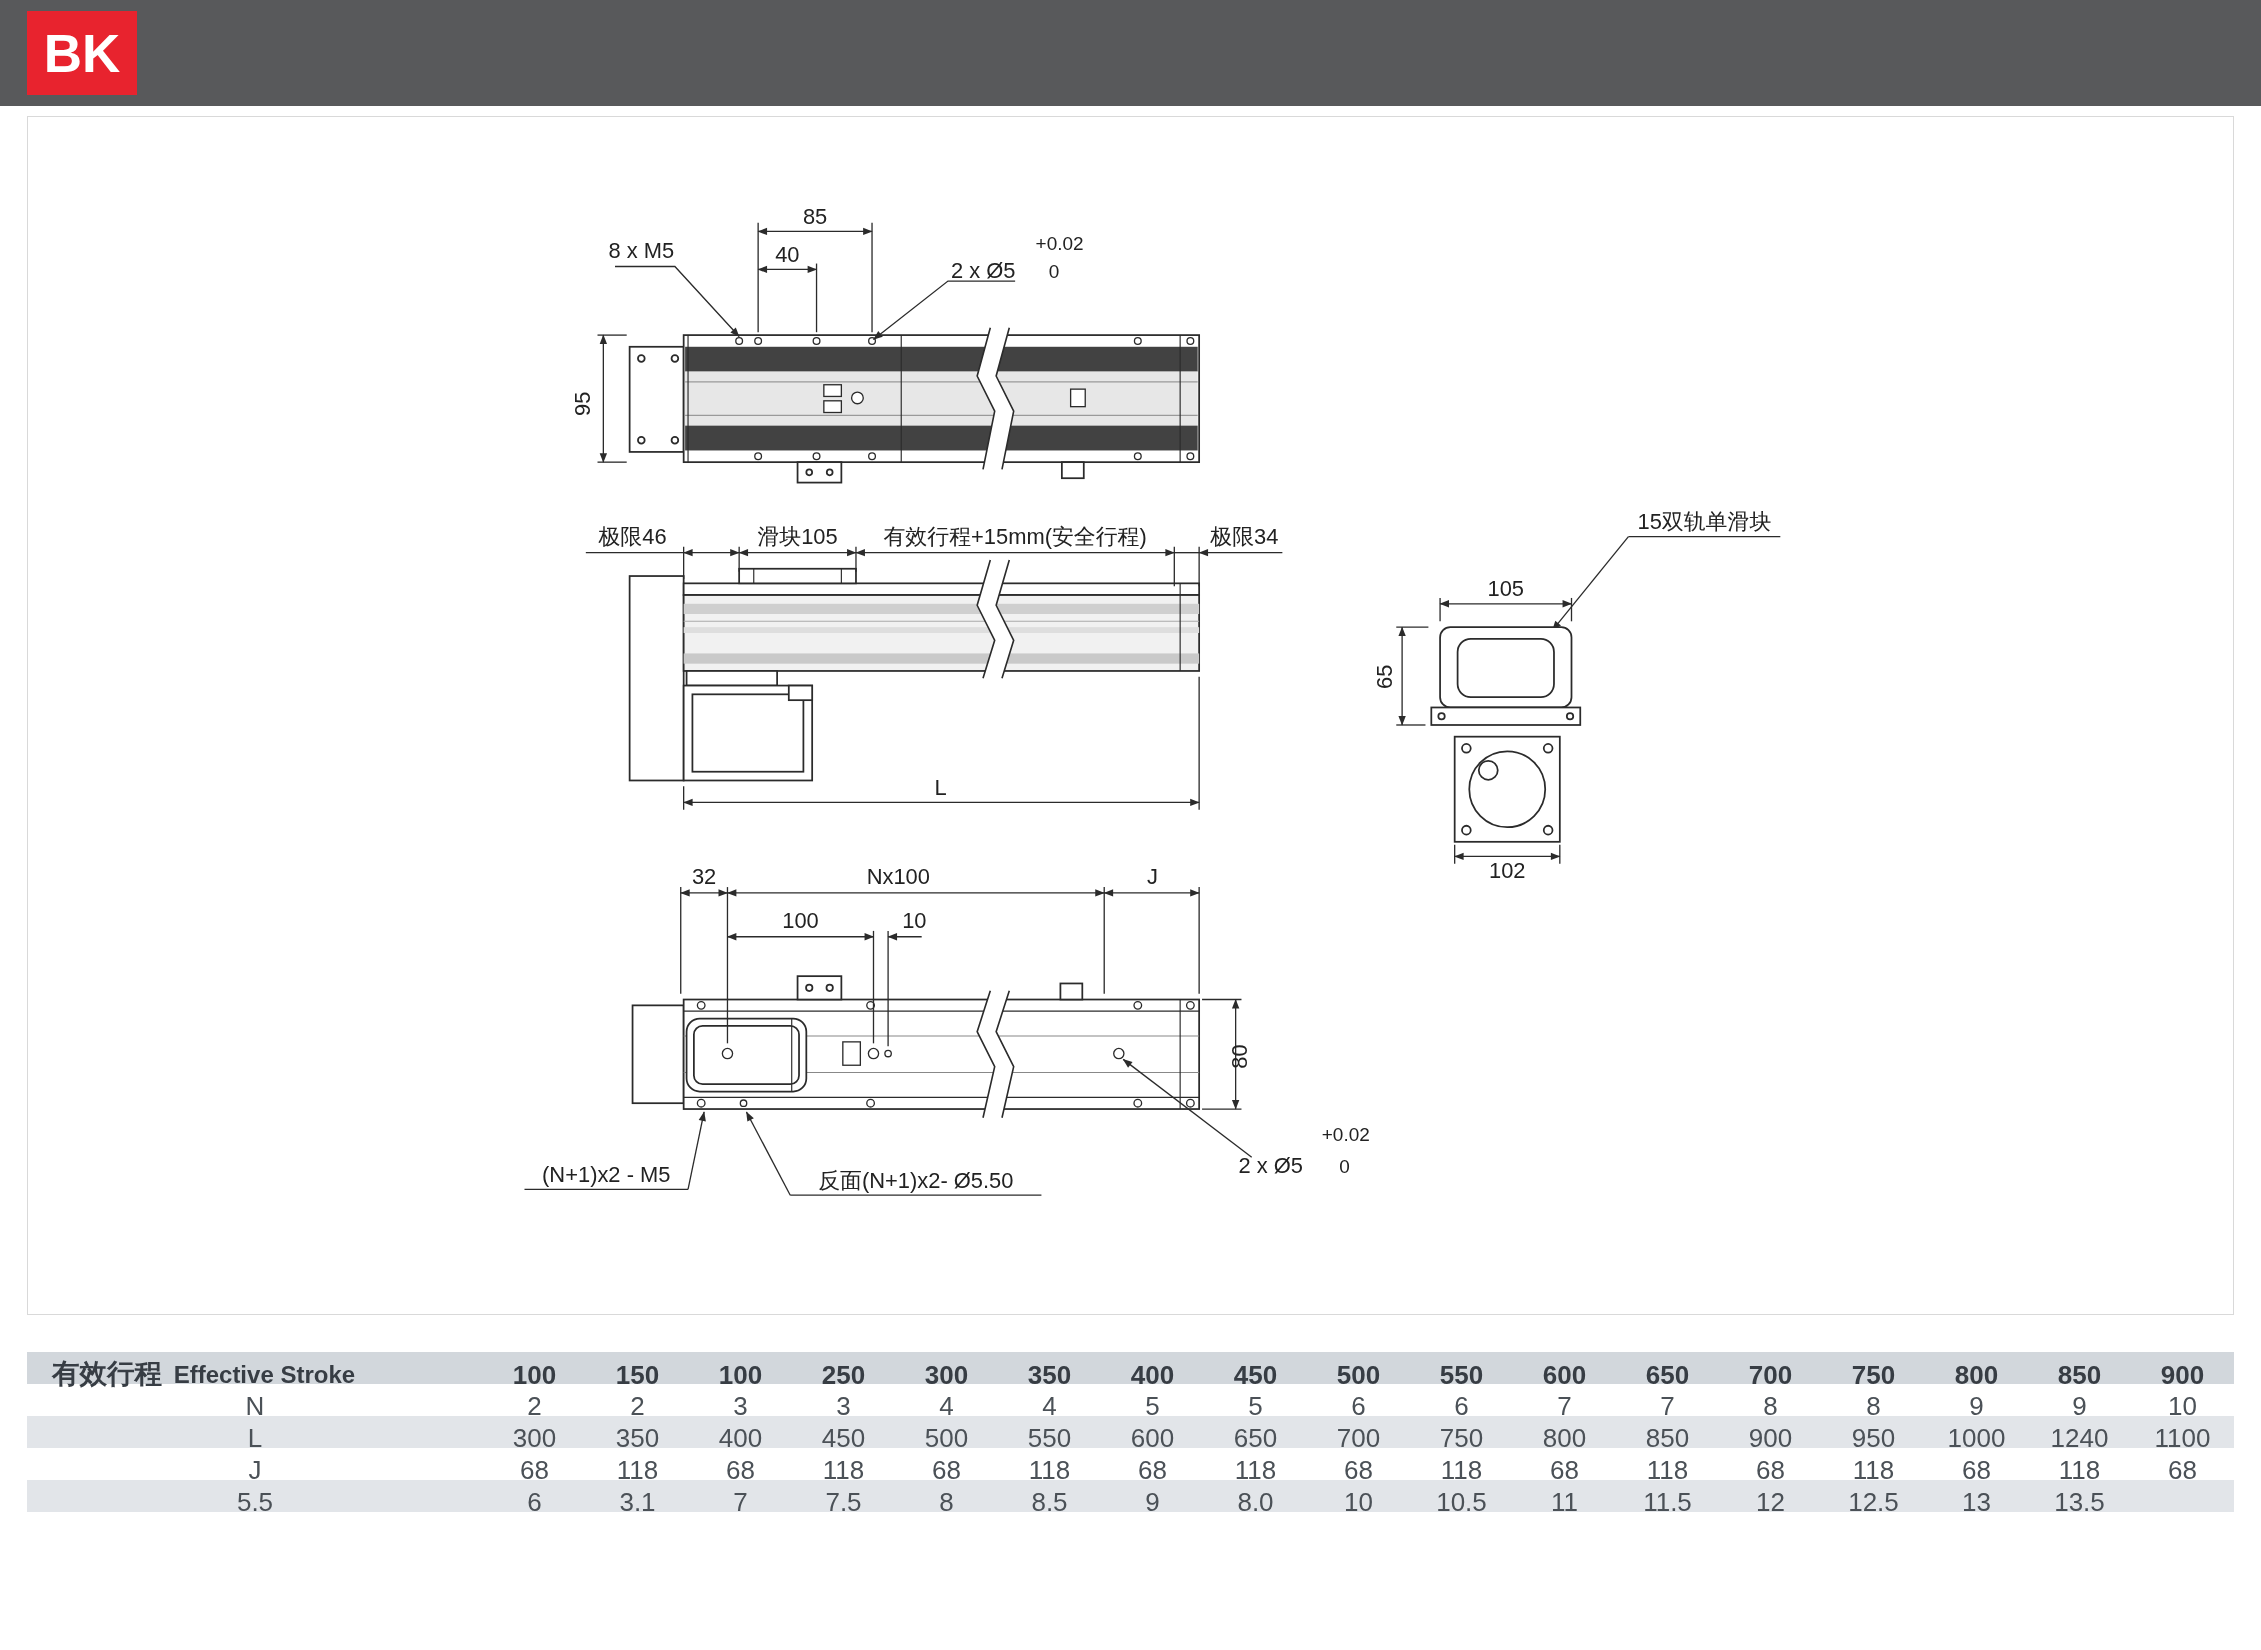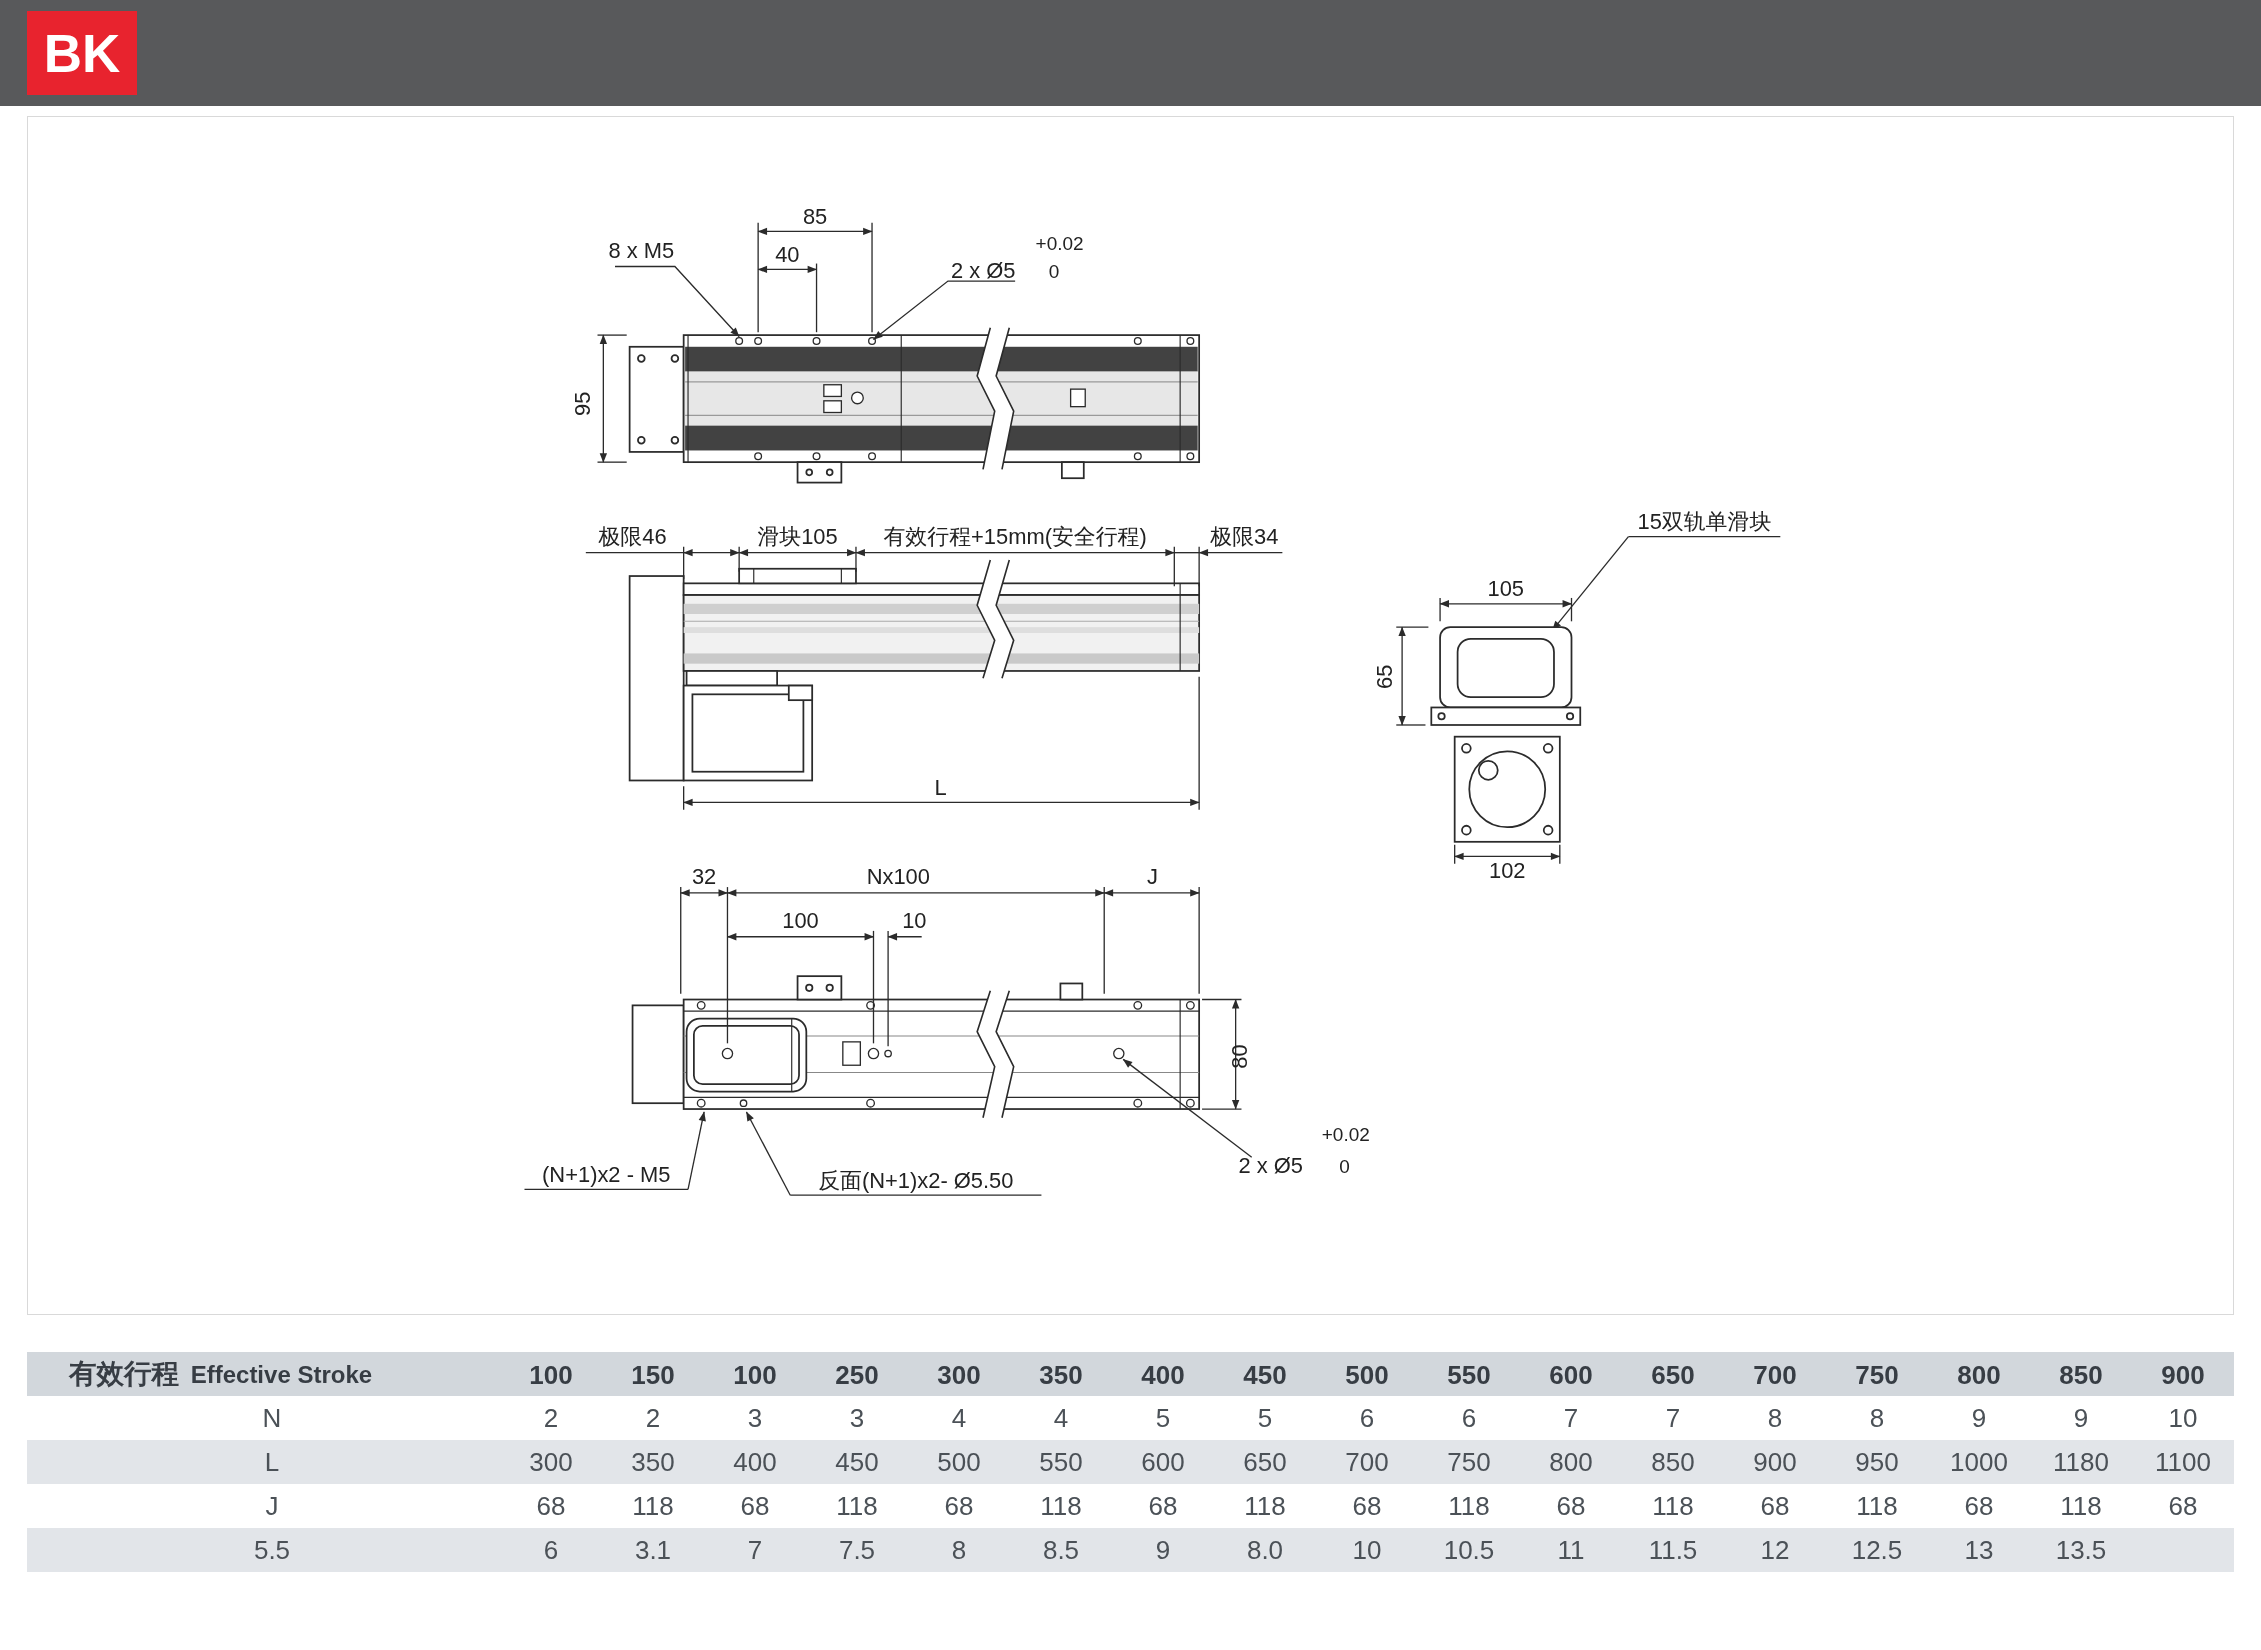--- a/index.html
+++ b/index.html
@@ -17,21 +17,21 @@
     display:flex; align-items:center; justify-content:center;
   }
   .title { color:#fff; font-size:45px; font-weight:400; margin-left:32px; letter-spacing:0.8px; white-space:nowrap; }
   
   .panel { margin:10px 27px 0 27px; border:1.7px solid #d9d9d9; height:1199px; background:#fff; overflow:hidden; }
   .panel svg { width:100%; height:100%; display:block; }
   svg text { font-family:"Liberation Sans", sans-serif; font-size:15px; fill:#222; }
   svg text.small { font-size:13px; }
   
   .spec { margin:37px 27px 0 27px; }
-  .trow { display:grid; grid-template-columns:456px repeat(17, 1fr); height:44px; align-items:center;padding-left:17px; }
+  .trow { display:grid; grid-template-columns:456px repeat(17, 1fr); height:32px; align-items:center; }
   .trow.head { background:#d2d7dc; }
   .trow.alt  { background:#e2e5e9; }
   .tc { text-align:center; font-size:26px; color:#4b5157; line-height:44px; white-space:nowrap; }
   .head .tc { font-weight:bold; color:#373d44; }
   .head-lab { text-align:left; padding-left:25px; }
   .head-lab .cn { font-size:27.5px; }
   .head-lab .en { font-size:24px; margin-left:11.7px; }
 </style>
 </head>
 <body>
@@ -315,21 +315,21 @@
       <div class="tc">550</div>
       <div class="tc">600</div>
       <div class="tc">650</div>
       <div class="tc">700</div>
       <div class="tc">750</div>
       <div class="tc">800</div>
       <div class="tc">850</div>
       <div class="tc">900</div>
       <div class="tc">950</div>
       <div class="tc">1000</div>
-      <div class="tc">1180</div>
+      <div class="tc">1240</div>
       <div class="tc">1100</div>
     </div>
     <div class="trow">
       <div class="tc lab">J</div>
       <div class="tc">68</div>
       <div class="tc">118</div>
       <div class="tc">68</div>
       <div class="tc">118</div>
       <div class="tc">68</div>
       <div class="tc">118</div>

